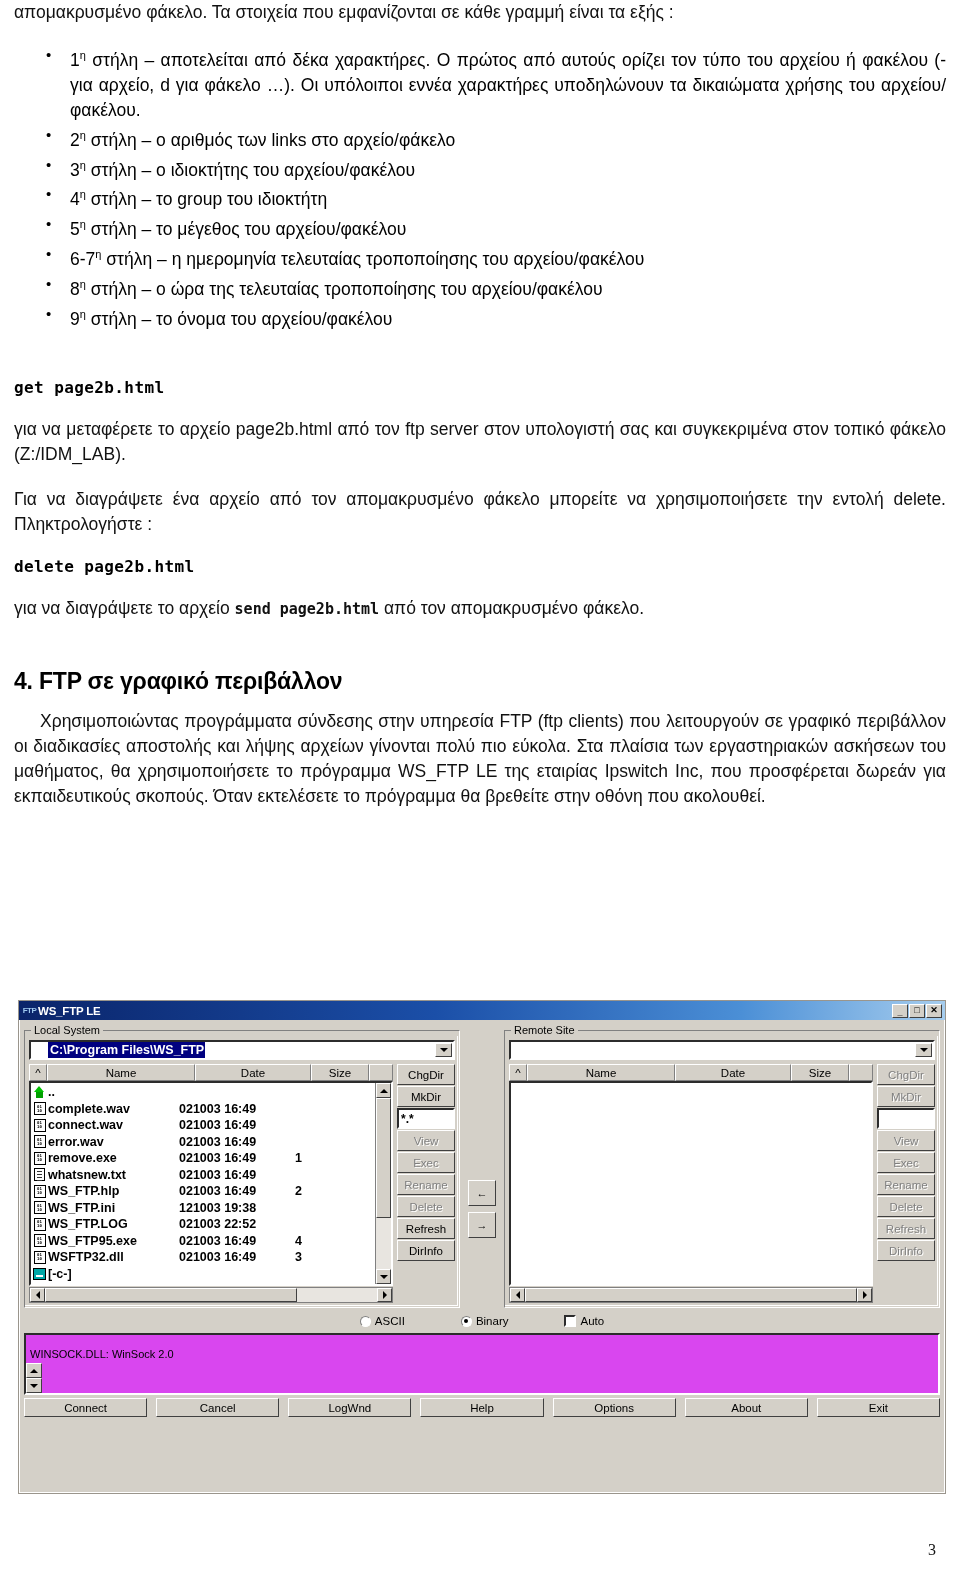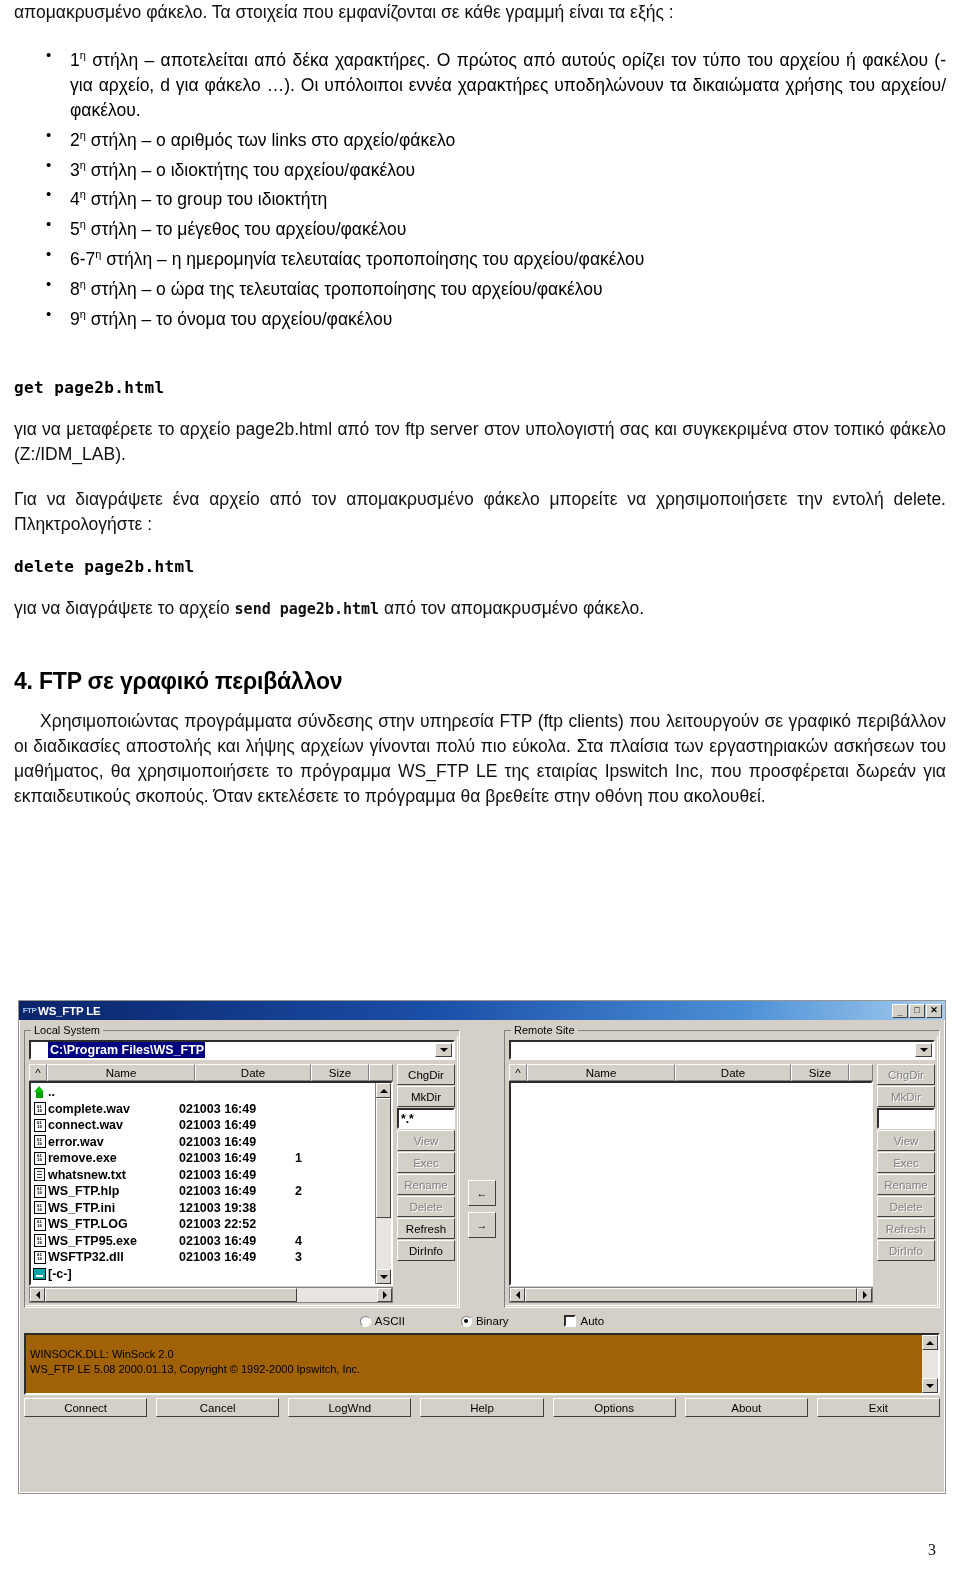--- a/index.html
+++ b/index.html
@@ -275,23 +275,23 @@
     box-shadow: 0 0 0 1px #d4d0c8;
     display:flex;align-items:center;justify-content:center;
   }
   .radio .dot { width:4px;height:4px;border-radius:50%;background:#000; }
   .checkbox {
     width:12px;height:12px;background:#fff;
     border:2px inset; border-color:#808080 #ffffff #ffffff #808080;
   }
 
   .logbox {
-    height:62px; background:#a16207;
+    height:62px; background:#d946ef;
     border:2px inset; border-color:#808080 #ffffff #ffffff #808080;
-    display:flex; margin-top:1px;
+    display:flex; margin-top:1px;flex-direction:column;
   }
   .logtext { flex:1; padding:12px 0 0 4px; font-size:11px; line-height:14.5px; overflow:hidden; }
   .logscroll { width:16px; flex:none; display:flex; flex-direction:column; background:#d4d0c8; }
   .logtrack { flex:1; background:#e8e5e0; }
 
   .bottombar { display:flex; margin-top:3px; gap:9px; }
   .bbtn {
     flex:1; height:19px; background:#d4d0c8;
     border:1px solid; border-color:#ffffff #404040 #404040 #ffffff;
     font-size:11.5px; display:flex; align-items:center; justify-content:center;

